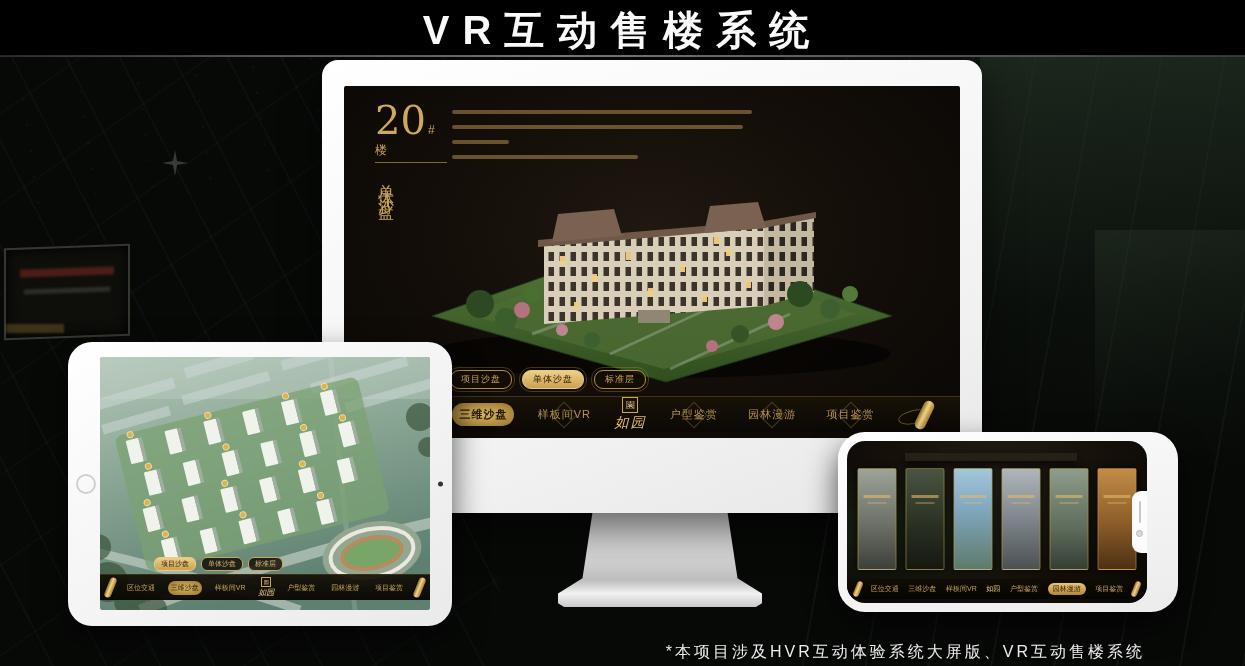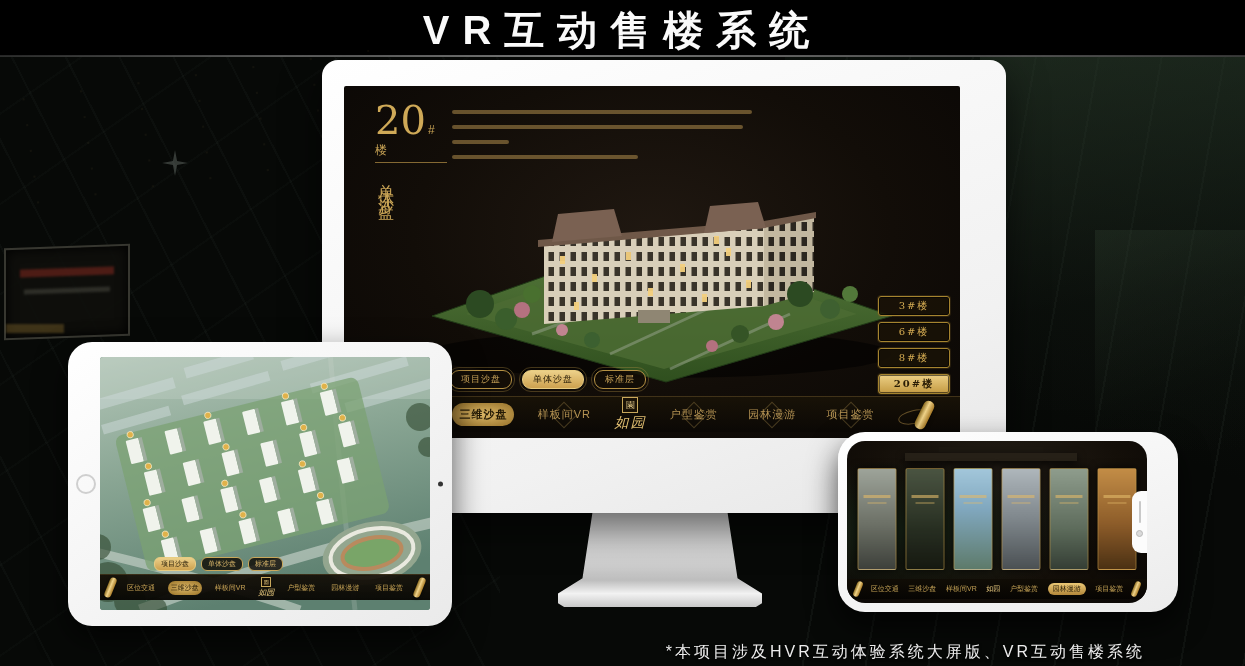--- a/index.html
+++ b/index.html
@@ -37,21 +37,21 @@
   .page-title{position:absolute;left:0;top:3px;width:100%;z-index:9;text-align:center;
     color:#fafafa;font-size:40px;font-weight:bold;letter-spacing:13px;}
   .footnote{position:absolute;right:100px;bottom:3px;z-index:9;color:#ededed;font-size:16px;
     letter-spacing:3px;text-shadow:0 1px 3px #000;}
   
   .stand{position:absolute;left:558px;top:511px;width:204px;height:96px;z-index:2;
     background:linear-gradient(180deg,#ececec,#d0d0d0 55%,#bdbdbd 72%,#f2f2f2 86%,#c8c8c8);
     clip-path:polygon(17% 0,83% 0,88% 70%,100% 86%,100% 96%,97% 100%,3% 100%,0 96%,0 86%,12% 70%);}
   .monitor{position:absolute;left:322px;top:60px;width:660px;height:453px;z-index:3;
     background:linear-gradient(160deg,#ffffff,#f1f1f1 70%,#e6e6e6);border-radius:16px;
-    box-shadow:0 16px 38px rgba(0,0,0,.6);padding-left:24px;}
+    box-shadow:0 16px 38px rgba(0,0,0,.6);}
   .m-screen{position:absolute;left:22px;top:26px;width:616px;height:352px;overflow:hidden;border-radius:2px;
     background:radial-gradient(ellipse at 50% 42%,#201811 0%,#120d08 55%,#0a0705 100%);}
   
   .hero{position:absolute;left:31px;top:14px;color:#c9a455;}
   .hero-top{border-bottom:1px solid rgba(195,155,75,.65);padding-bottom:3px;width:72px;}
   .hero-num{font-family:"DejaVu Serif","Liberation Serif",serif;font-size:40px;line-height:1;color:#cfa957;}
   .hero-suffix{font-size:12px;margin-left:2px;letter-spacing:1px;}
   .hero-vert{margin-top:8px;writing-mode:vertical-rl;font-family:"DejaVu Serif","Liberation Serif",serif;
     font-size:16px;letter-spacing:7px;height:118px;color:#c9a455;}
   .intro{position:absolute;left:108px;top:24px;width:300px;}
@@ -236,26 +236,20 @@
           <circle cx="436" cy="150" r="8" fill="#52783a"></circle>
         <circle cx="178" cy="196" r="8" fill="#3c6030"></circle>
           <circle cx="326" cy="190" r="9" fill="#355426"></circle>
         <circle cx="108" cy="166" r="8" fill="#b4717f"></circle>
           <circle cx="362" cy="178" r="8" fill="#c08490"></circle>
         <circle cx="298" cy="202" r="6" fill="#b4717f"></circle>
           <circle cx="148" cy="186" r="6" fill="#c08490"></circle>
       </g>
     </svg>
 
-    <div class="m-bld-btns">
-      <div class="m-bld-btn">3#楼</div>
-      <div class="m-bld-btn">6#楼</div>
-      <div class="m-bld-btn">8#楼</div>
-      <div class="m-bld-btn active">20#楼</div>
-    </div>
 
     <div class="m-subtabs">
       <div class="subtab">项目沙盘</div>
       <div class="subtab active">单体沙盘</div>
       <div class="subtab">标准层</div>
     </div>
 
     <div class="m-nav">
       <div class="m-nav-item">区位交通</div>
       <div class="m-nav-item active">三维沙盘</div>

